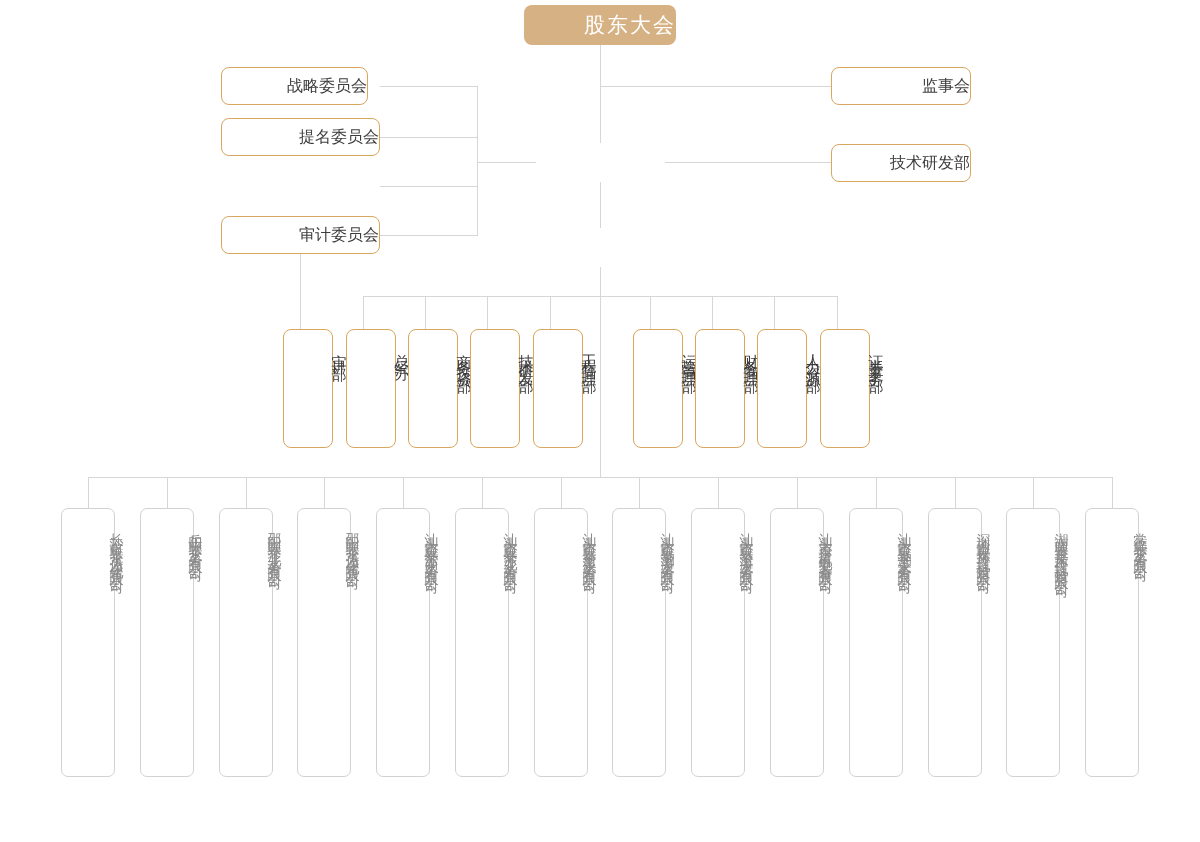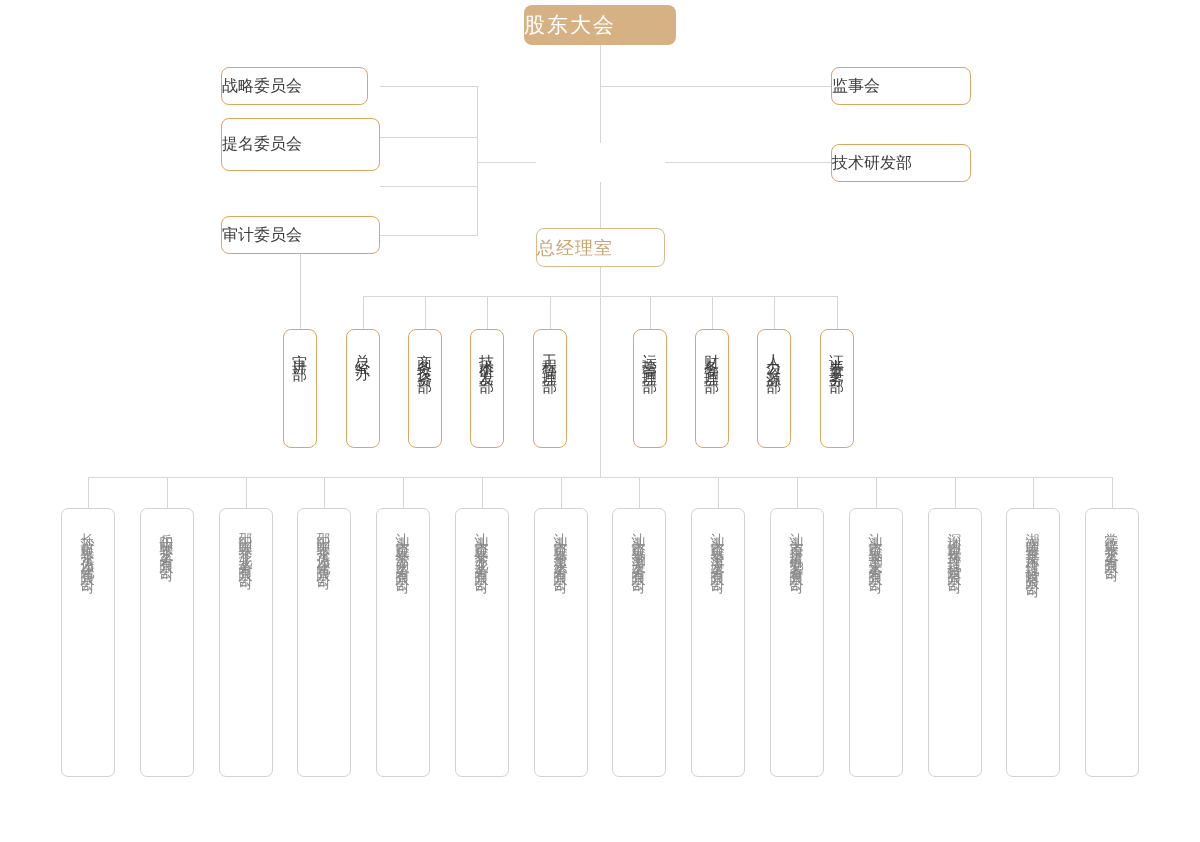--- a/index.html
+++ b/index.html
@@ -1,22 +1,22 @@
 <!DOCTYPE html>
 <html><head>
 <meta charset="utf-8">
 <style>
   html,body{margin:0;padding:0;background:#fff;}
   body{width:1200px;height:842px;font-family:"Liberation Sans",sans-serif;}
   .canvas{position:relative;width:1200px;height:842px;background:#fff;overflow:hidden;}
   .hline{position:absolute;height:1px;background:#D6D6D6;}
   .vline{position:absolute;width:1px;background:#D6D6D6;}
   .node{position:absolute;box-sizing:border-box;background:#fff;border:1px solid #D9A75F;
-        border-radius:8px;display:flex;align-items:center;justify-content:flex-start;
-        font-size:16px;color:#3C3C3C;white-space:nowrap;}
+        border-radius:8px;display:flex;align-items:center;justify-content:flex-end;
+        font-size:16px;color:#3C3C3C;white-space:nowrap;padding-left:48px;}
   .root{background:#D6B183;border:none;color:#FFFFFF;font-size:21px;letter-spacing:2px;font-weight:500;}
   .mid{border-color:#DEB88E;color:#C9A26E;font-size:18px;letter-spacing:1px;}
   .vnode{display:block;}
   .vnode .vtext{display:block;writing-mode:vertical-rl;text-orientation:upright;
         margin:12px auto 0;font-size:15px;letter-spacing:6px;line-height:1;color:#3C3C3C;}
   .company{border-color:#D2D2D2;border-radius:7px;}
   .company .vtext{font-size:14px;letter-spacing:4px;color:#8A8A8A;margin-top:13px;}
 </style>
 </head>
 <body>
@@ -60,37 +60,34 @@
   <div class="vline" style="left:1033px;top:477px;height:31px"></div>
   <div class="vline" style="left:1112px;top:477px;height:31px"></div>
 
   <div class="node root" style="left:524px;top:5px;width:152px;height:40px">
     <span>股东大会</span>
   </div>
 
   <div class="node" style="left:221px;top:67px;width:147px;height:38px">
     <span>战略委员会</span>
   </div>
-  <div class="node" style="left:221px;top:118px;width:159px;height:53px">
+  <div class="node" style="left:221px;top:118px;width:159px;height:38px">
     <span>提名委员会</span>
   </div>
   <div class="node" style="left:831px;top:67px;width:140px;height:38px">
     <span>监事会</span>
   </div>
 
   <div class="node" style="left:221px;top:216px;width:159px;height:38px">
     <span>审计委员会</span>
   </div>
   <div class="node" style="left:831px;top:144px;width:140px;height:38px">
     <span>技术研发部</span>
   </div>
 
-  <div class="node mid" style="left:536px;top:228px;width:129px;height:39px">
-    <span>总经理室</span>
-  </div>
 
   <div class="node vnode" style="left:283px;top:329px;width:34px;height:119px">
     <span class="vtext">审计部</span>
   </div>
   <div class="node vnode" style="left:346px;top:329px;width:34px;height:119px">
     <span class="vtext">总经办</span>
   </div>
   <div class="node vnode" style="left:408px;top:329px;width:34px;height:119px">
     <span class="vtext">商务投资部</span>
   </div>

